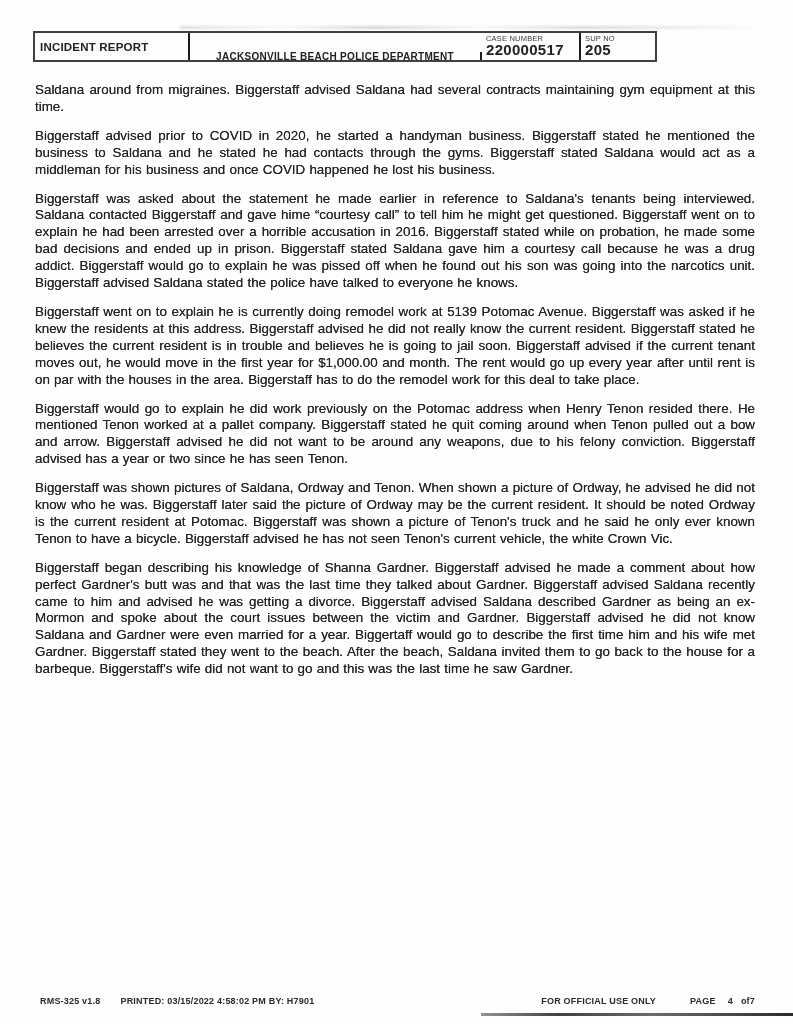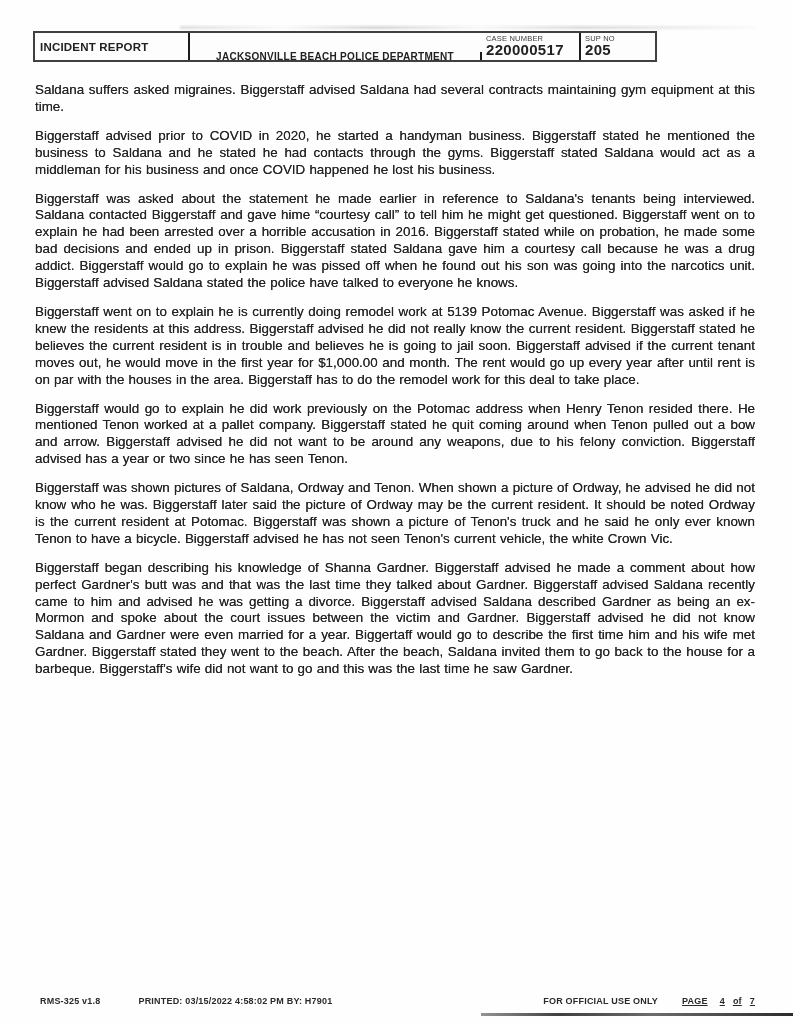--- a/index.html
+++ b/index.html
@@ -103,26 +103,26 @@
     right: 38px;
     top: 996px;
     display: flex;
     justify-content: space-between;
     align-items: baseline;
     font-size: 9px;
     font-weight: bold;
     color: #2a2a2a;
     letter-spacing: 0.2px;
   }
-  .footer-left  { display: flex; gap: 38px; }
-  .footer-right { display: flex; gap: 24px; }
-  .page-indicator span { display: inline-block; text-decoration: underline; }
+  .footer-left  { display: flex; gap: 20px; }
+  .footer-right { display: flex; gap: 34px; }
+  .page-indicator span { display: inline-block; }
   .page-indicator .pg-label   { margin-right: 12px; }
   .page-indicator .pg-current { margin-right: 8px; }
-  .page-indicator .pg-of      { margin-right: 8px; }
+  .page-indicator .pg-of      { }
   
   .scan-line {
     position: absolute;
     left: 481px;
     top: 1013px;
     width: 312px;
     height: 3px;
     background: linear-gradient(90deg,
       rgba(60,60,60,0.55) 0%, rgba(30,30,30,0.85) 25%,
       rgba(45,45,45,0.7) 55%, rgba(20,20,20,0.9) 100%);
@@ -143,21 +143,21 @@
       <div class="cell-label">CASE NUMBER</div>
       <div class="cell-value">220000517</div>
     </div>
     <div class="cell cell-sup">
       <div class="cell-label">SUP NO</div>
       <div class="cell-value">205</div>
     </div>
   </header>
 
   <main class="report-body">
-    <p>Saldana suffers asked migraines. Biggerstaff advised Saldana had several contracts maintaining gym equipment at this time.</p>
+    <p>Saldana around from migraines. Biggerstaff advised Saldana had several contracts maintaining gym equipment at this time.</p>
     <p>Biggerstaff advised prior to COVID in 2020, he started a handyman business. Biggerstaff stated he mentioned the business to Saldana and he stated he had contacts through the gyms. Biggerstaff stated Saldana would act as a middleman for his business and once COVID happened he lost his business.</p>
     <p>Biggerstaff was asked about the statement he made earlier in reference to Saldana's tenants being interviewed. Saldana contacted Biggerstaff and gave hime “courtesy call” to tell him he might get questioned. Biggerstaff went on to explain he had been arrested over a horrible accusation in 2016. Biggerstaff stated while on probation, he made some bad decisions and ended up in prison. Biggerstaff stated Saldana gave him a courtesy call because he was a drug addict. Biggerstaff would go to explain he was pissed off when he found out his son was going into the narcotics unit. Biggerstaff advised Saldana stated the police have talked to everyone he knows.</p>
     <p>Biggerstaff went on to explain he is currently doing remodel work at 5139 Potomac Avenue. Biggerstaff was asked if he knew the residents at this address. Biggerstaff advised he did not really know the current resident. Biggerstaff stated he believes the current resident is in trouble and believes he is going to jail soon. Biggerstaff advised if the current tenant moves out, he would move in the first year for $1,000.00 and month. The rent would go up every year after until rent is on par with the houses in the area. Biggerstaff has to do the remodel work for this deal to take place.</p>
     <p>Biggerstaff would go to explain he did work previously on the Potomac address when Henry Tenon resided there. He mentioned Tenon worked at a pallet company. Biggerstaff stated he quit coming around when Tenon pulled out a bow and arrow. Biggerstaff advised he did not want to be around any weapons, due to his felony conviction. Biggerstaff advised has a year or two since he has seen Tenon.</p>
     <p>Biggerstaff was shown pictures of Saldana, Ordway and Tenon. When shown a picture of Ordway, he advised he did not know who he was. Biggerstaff later said the picture of Ordway may be the current resident. It should be noted Ordway is the current resident at Potomac. Biggerstaff was shown a picture of Tenon's truck and he said he only ever known Tenon to have a bicycle. Biggerstaff advised he has not seen Tenon's current vehicle, the white Crown Vic.</p>
     <p>Biggerstaff began describing his knowledge of Shanna Gardner. Biggerstaff advised he made a comment about how perfect Gardner's butt was and that was the last time they talked about Gardner. Biggerstaff advised Saldana recently came to him and advised he was getting a divorce. Biggerstaff advised Saldana described Gardner as being an ex-Mormon and spoke about the court issues between the victim and Gardner. Biggerstaff advised he did not know Saldana and Gardner were even married for a year. Biggertaff would go to describe the first time him and his wife met Gardner. Biggerstaff stated they went to the beach. After the beach, Saldana invited them to go back to the house for a barbeque. Biggerstaff's wife did not want to go and this was the last time he saw Gardner.</p>
   </main>
 
   <footer class="report-footer">
     <div class="footer-left">

